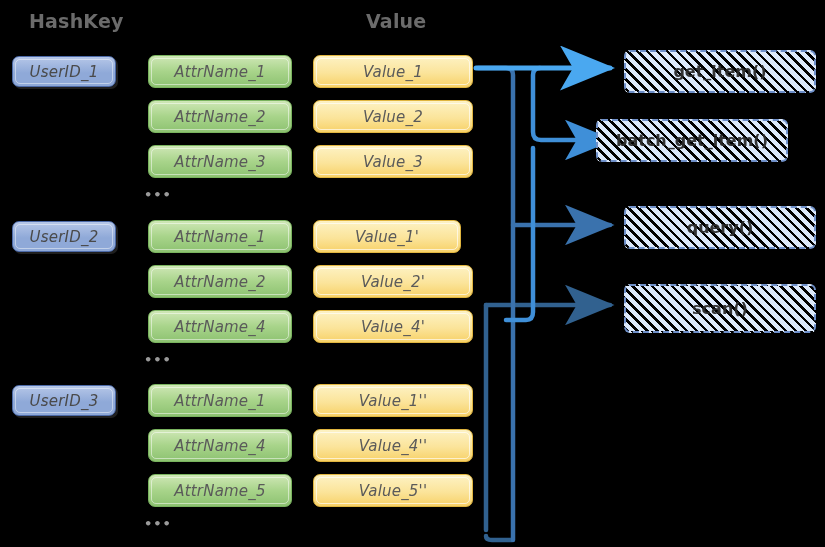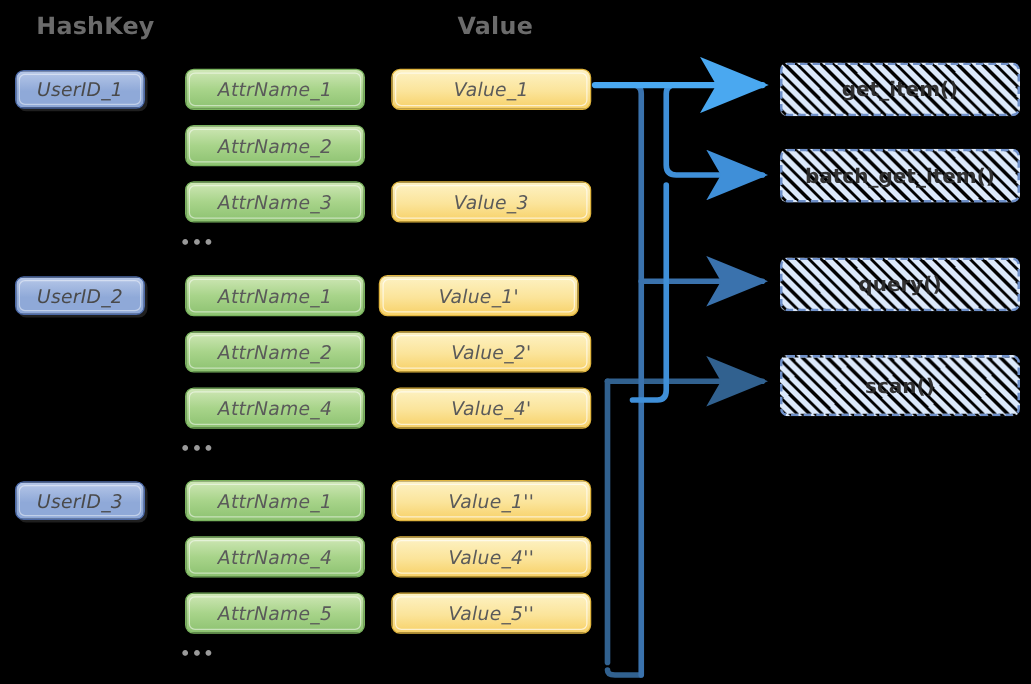--- a/index.html
+++ b/index.html
@@ -128,38 +128,41 @@
   <div class="box sort" style="left:148px;top:55px;width:144px;height:33px;">
     <span>AttrName_1</span>
   </div>
   <div class="box val" style="left:313px;top:55px;width:160px;height:33px;">
     <span>Value_1</span>
   </div>
 
   <div class="box sort" style="left:148px;top:100px;width:144px;height:33px;">
     <span>AttrName_2</span>
   </div>
+  <div class="box val" style="left:313px;top:100px;width:160px;height:33px;">
+    <span>Value_2</span>
+  </div>
 
   <div class="box sort" style="left:148px;top:145px;width:144px;height:33px;">
     <span>AttrName_3</span>
   </div>
   <div class="box val" style="left:313px;top:145px;width:160px;height:33px;">
     <span>Value_3</span>
   </div>
 
   <div class="ellipsis" style="left:144px;top:188px;">•••</div>
 
   <div class="box hash" style="left:12px;top:221px;width:104px;height:31px;">
     <span>UserID_2</span>
   </div>
 
   <div class="box sort" style="left:148px;top:220px;width:144px;height:33px;">
     <span>AttrName_1</span>
   </div>
-  <div class="box val" style="left:303px;top:220px;width:160px;height:33px;">
+  <div class="box val" style="left:313px;top:220px;width:148px;height:33px;">
     <span>Value_1'</span>
   </div>
 
   <div class="box sort" style="left:148px;top:265px;width:144px;height:33px;">
     <span>AttrName_2</span>
   </div>
   <div class="box val" style="left:313px;top:265px;width:160px;height:33px;">
     <span>Value_2'</span>
   </div>
 
@@ -233,21 +236,21 @@
 
     <g>
       <path d="M476,68 L610,68" fill="none" stroke="#4aa8f0" stroke-width="5" stroke-linecap="round" marker-end="url(#ah-light)"></path>
     </g>
   </svg>
 
   <div class="op-box" style="left:624px;top:50px;width:192px;height:43px;">
     <span class="op-label">get_item()</span>
   </div>
 
-  <div class="op-box" style="left:624px;top:119px;width:192px;height:43px;">
+  <div class="op-box" style="left:596px;top:119px;width:192px;height:43px;">
     <span class="op-label">batch_get_item()</span>
   </div>
 
   <div class="op-box" style="left:624px;top:206px;width:192px;height:43px;">
     <span class="op-label">query()</span>
   </div>
 
   <div class="op-box" style="left:624px;top:284px;width:192px;height:49px;">
     <span class="op-label">scan()</span>
   </div>

